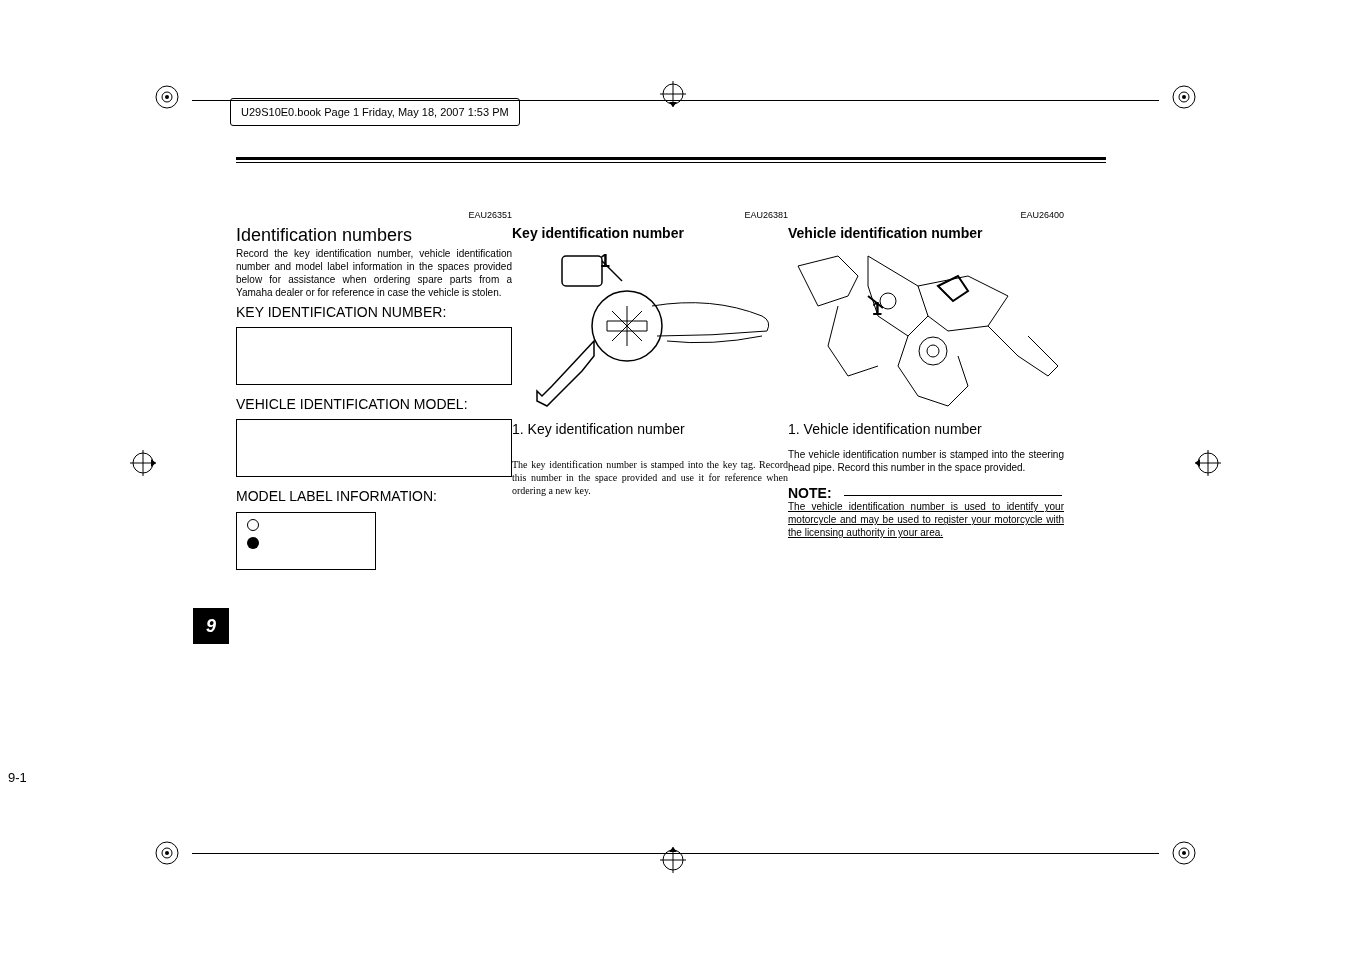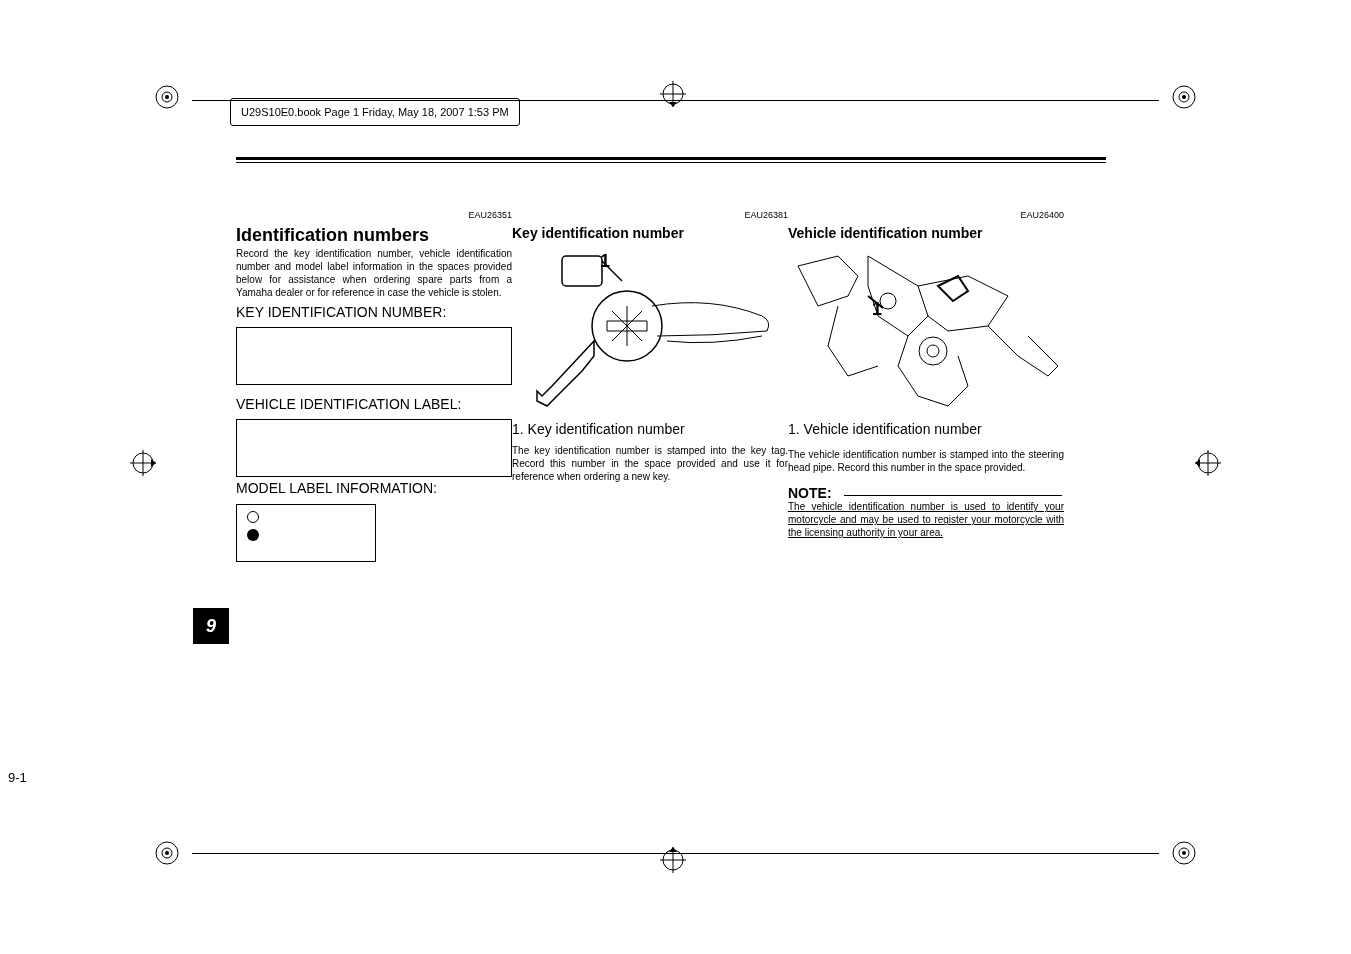--- a/index.html
+++ b/index.html
@@ -64,21 +64,21 @@
       color: #000;
     }
     .refcode {
       font-size: 9px;
       text-align: right;
       color: #000;
       margin-bottom: 2px;
     }
     .h-bold-big {
       font-size: 18px;
-      font-weight: bold;
+      font-weight: normal;
     }
     .h-bold {
       font-size: 14px;
       font-weight: bold;
     }
     .body-text { font-size: 10px; text-align: justify; }
     .label-line { font-size: 14px; margin-top: 4px; }
     .blank-box {
       border: 1px solid #000;
       width: 100%;
@@ -212,23 +212,23 @@
 </div>
 
 <div class="columns">
 
   <div class="col">
     <div class="refcode">EAU26351</div>
     <div class="h-bold-big">Identification numbers</div>
     <div class="body-text">Record the key identification number, vehicle identification number and model label information in the spaces provided below for assistance when ordering spare parts from a Yamaha dealer or for reference in case the vehicle is stolen.</div>
     <div class="label-line">KEY IDENTIFICATION NUMBER:</div>
     <div class="blank-box"></div>
-    <div class="label-line" style="margin-top:10px;">VEHICLE IDENTIFICATION LABEL:</div>
+    <div class="label-line" style="margin-top:10px;">VEHICLE IDENTIFICATION MODEL:</div>
     <div class="blank-box"></div>
-    <div class="label-line" style="margin-top:2px;">MODEL LABEL INFORMATION:</div>
+    <div class="label-line" style="margin-top:10px;">MODEL LABEL INFORMATION:</div>
     <div class="model-box">
       <div class="c-open"></div>
       <div class="c-fill"></div>
     </div>
   </div>
 
   <div class="col">
     <div class="refcode">EAU26381</div>
     <div class="h-bold">Key identification number</div>
     <div class="figure-box">
@@ -244,21 +244,21 @@
         <line x1="115" y1="60" x2="115" y2="100" stroke="#000"></line>
 
         <path d="M82 95 L40 140 L30 150 L25 145 L25 155 L35 160 L55 140 L70 125 L82 110 Z" fill="none" stroke="#000" stroke-width="1.5"></path>
 
         <path d="M140 60 Q200 50 250 70 Q260 75 255 85 Q200 90 145 90" fill="none" stroke="#000" stroke-width="1"></path>
         <path d="M155 95 Q200 100 250 90" fill="none" stroke="#000" stroke-width="1"></path>
       </svg>
       <div class="fig-num" style="left:88px;top:4px;">1</div>
     </div>
     <div class="fig-caption">1. Key identification number</div>
-    <div class="body-text" style="margin-top:6px;">The key identification number is stamped into the key tag. Record this number in the space provided and use it for reference when ordering a new key.</div>
+    <div class="body-text" style="margin-top:20px;font-family:Liberation Serif, serif;">The key identification number is stamped into the key tag. Record this number in the space provided and use it for reference when ordering a new key.</div>
   </div>
 
   <div class="col">
     <div class="refcode">EAU26400</div>
     <div class="h-bold">Vehicle identification number</div>
     <div class="figure-box">
       <svg viewBox="0 0 276 170" width="276" height="170">
 
         <path d="M10 20 L50 10 L70 30 L60 50 L30 60 Z" fill="none" stroke="#000"></path>
         <path d="M80 10 L130 40 L140 70 L120 90 L90 70 L80 40 Z" fill="none" stroke="#000"></path>

